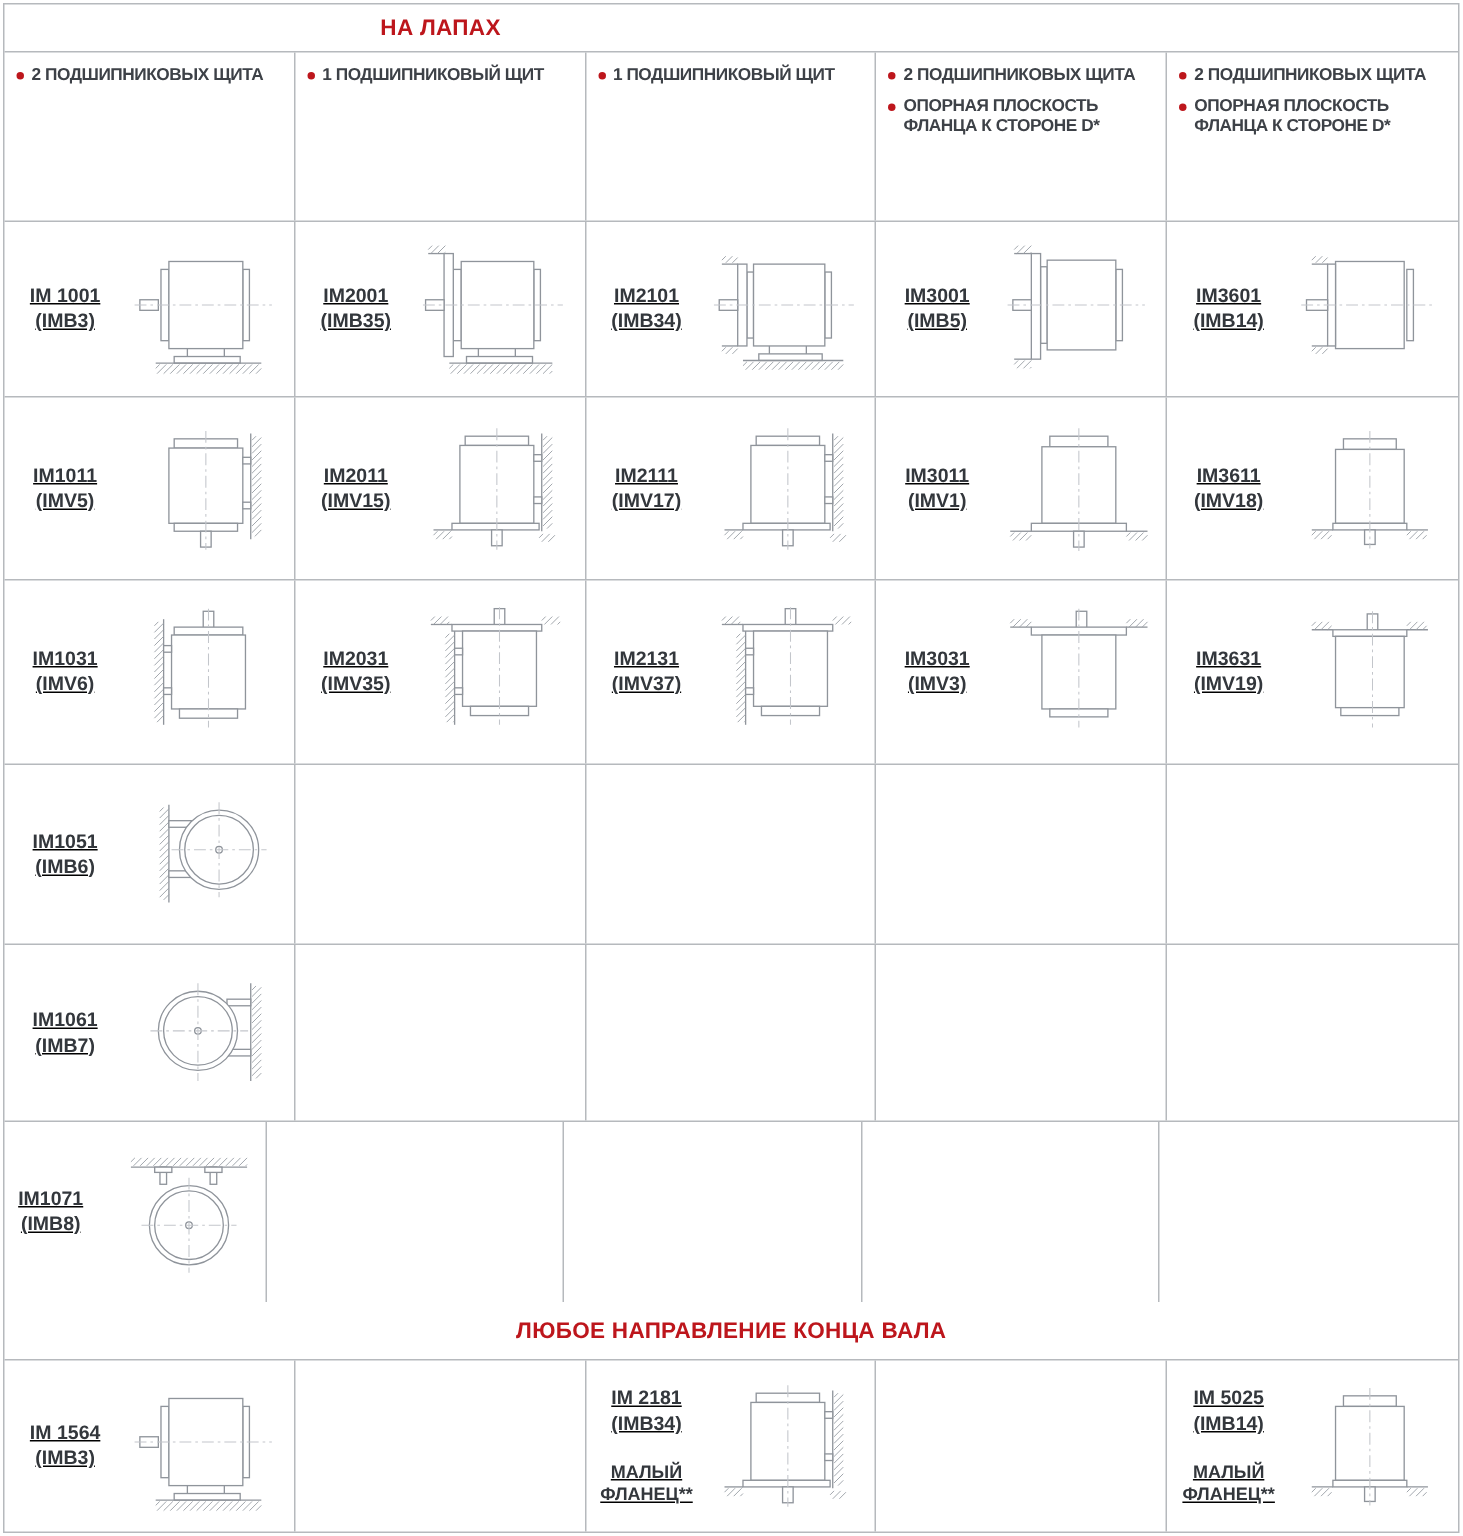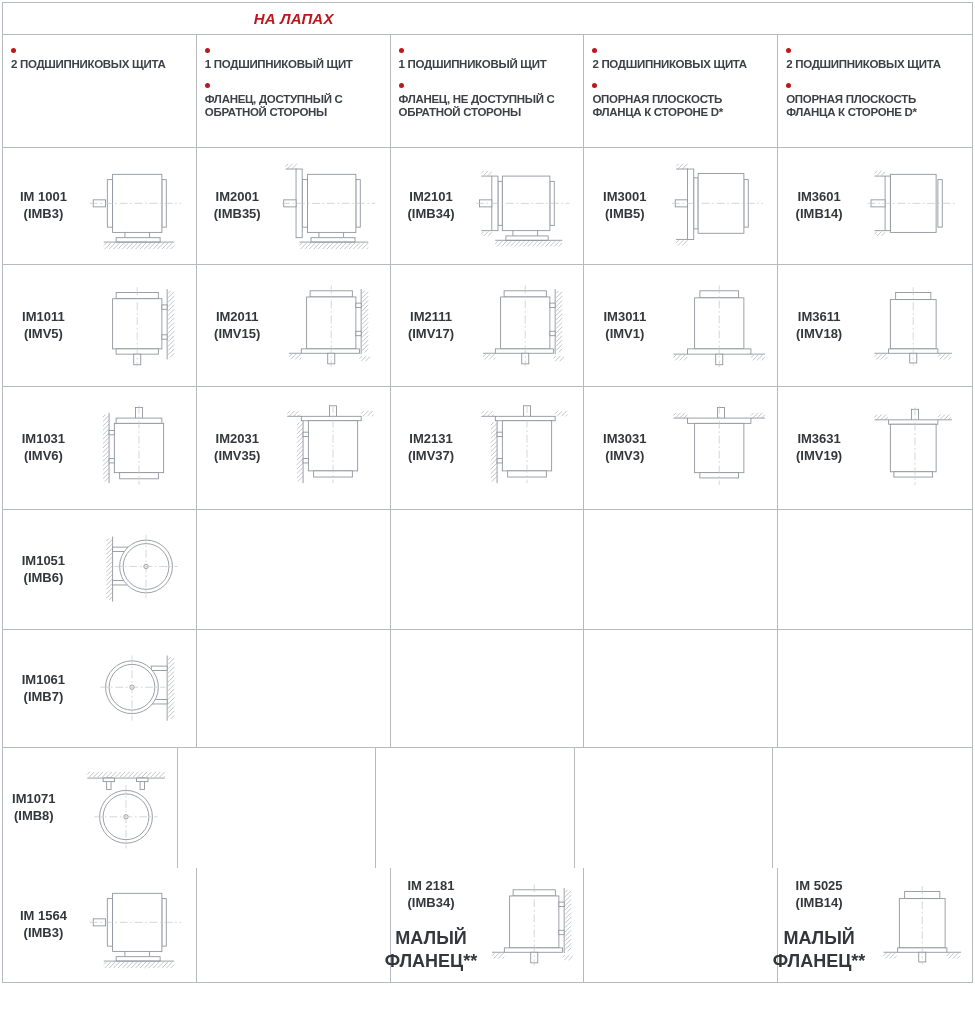--- a/index.html
+++ b/index.html
@@ -10,34 +10,34 @@
   .cell{box-sizing:border-box;position:relative;min-width:0;}
   .cell:not(:last-child){border-right:1px solid #b6b9bd;}
   .span3{grid-column:span 3;}
   .span2{grid-column:span 2;}
   .span5{grid-column:1 / -1;}
   .r-head{height:32px;}
   .r-desc{height:113px;}
   .r-any{height:39px;}
   .r-bottom{height:114px;}
   .hc{display:flex;align-items:center;justify-content:center;color:#bd161c;
-      font-weight:bold;font-size:15px;letter-spacing:.2px;font-style:italic;}
+      font-weight:bold;font-size:15px;letter-spacing:.2px;}
   
   .desc-cell{display:flex;flex-direction:column;align-items:flex-start;
       padding:9px 6px 4px 8px;gap:7px;}
-  .bullet-item{display:flex;gap:5px;align-items:flex-start;flex-direction:column;}
+  .bullet-item{display:flex;gap:5px;align-items:flex-start;}
   .bullet-dot{flex:0 0 auto;width:5px;height:5px;border-radius:50%;
       background:#bd161c;margin-top:4px;}
   .bullet-text{font-size:11.5px;line-height:1.18;letter-spacing:-0.3px;
       color:#3d4147;font-weight:600;}
   
-  .dcell{display:flex;align-items:center;justify-content:center;gap:6px;padding:4px;}
+  .dcell{display:flex;align-items:center;justify-content:center;gap:6px;padding:4px;text-decoration:underline;}
   .lab{flex:0 0 40%;text-align:center;font-weight:bold;font-size:13px;
       color:#33373c;line-height:1.3;}
-  .note{margin-top:16px;font-weight:bold;font-size:18px;color:#33373c;line-height:1.25;}
+  .note{margin-top:16px;font-weight:bold;font-size:12px;color:#33373c;line-height:1.25;}
   .dg{flex:0 0 auto;display:flex;align-items:center;justify-content:center;}
 </style>
 </head>
 <body>
 
 <div class="tbl">
 
   <div class="row r-head">
     <div class="cell hc span3">НА ЛАПАХ</div>
   </div>
@@ -47,33 +47,25 @@
         <div class="bullet-item">
           <span class="bullet-dot"></span>
           <span class="bullet-text">2 ПОДШИПНИКОВЫХ ЩИТА</span>
         </div>
       </div>
       <div class="cell desc-cell">
         <div class="bullet-item">
           <span class="bullet-dot"></span>
           <span class="bullet-text">1 ПОДШИПНИКОВЫЙ ЩИТ</span>
         </div>
-        <div class="bullet-item">
-          <span class="bullet-dot"></span>
-          <span class="bullet-text">ФЛАНЕЦ, ДОСТУПНЫЙ С ОБРАТНОЙ СТОРОНЫ</span>
-        </div>
       </div>
       <div class="cell desc-cell">
         <div class="bullet-item">
           <span class="bullet-dot"></span>
           <span class="bullet-text">1 ПОДШИПНИКОВЫЙ ЩИТ</span>
-        </div>
-        <div class="bullet-item">
-          <span class="bullet-dot"></span>
-          <span class="bullet-text">ФЛАНЕЦ, НЕ ДОСТУПНЫЙ С ОБРАТНОЙ СТОРОНЫ</span>
         </div>
       </div>
       <div class="cell desc-cell">
         <div class="bullet-item">
           <span class="bullet-dot"></span>
           <span class="bullet-text">2 ПОДШИПНИКОВЫХ ЩИТА</span>
         </div>
         <div class="bullet-item">
           <span class="bullet-dot"></span>
           <span class="bullet-text">ОПОРНАЯ ПЛОСКОСТЬ ФЛАНЦА К СТОРОНЕ D*</span>
@@ -791,20 +783,23 @@
             </svg>
           </div>
         </div>
         <div class="cell dcell"></div>
         <div class="cell dcell"></div>
         <div class="cell dcell"></div>
         <div class="cell dcell"></div>
       </div>
     </div>
 
+  <div class="row r-any">
+    <div class="cell hc span5">ЛЮБОЕ НАПРАВЛЕНИЕ КОНЦА ВАЛА</div>
+  </div>
 
   <div class="row r-bottom" id="bottomRow">
       <div class="cell dcell">
         <div class="lab">
           <div>IM 1564</div>
           <div>(IMB3)</div>
         </div>
         <div class="dg">
           <svg viewBox="0 0 120 100" width="106" height="88" xmlns="http://www.w3.org/2000/svg">
             <rect x="24" y="20" width="6" height="54" fill="#ffffff" stroke="#8f949b" stroke-width="1"></rect>

